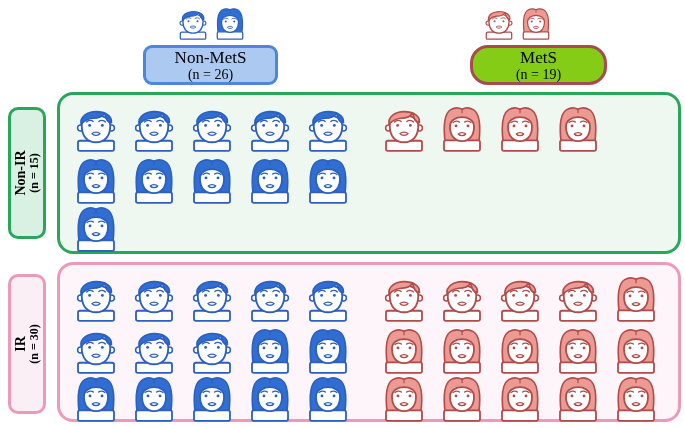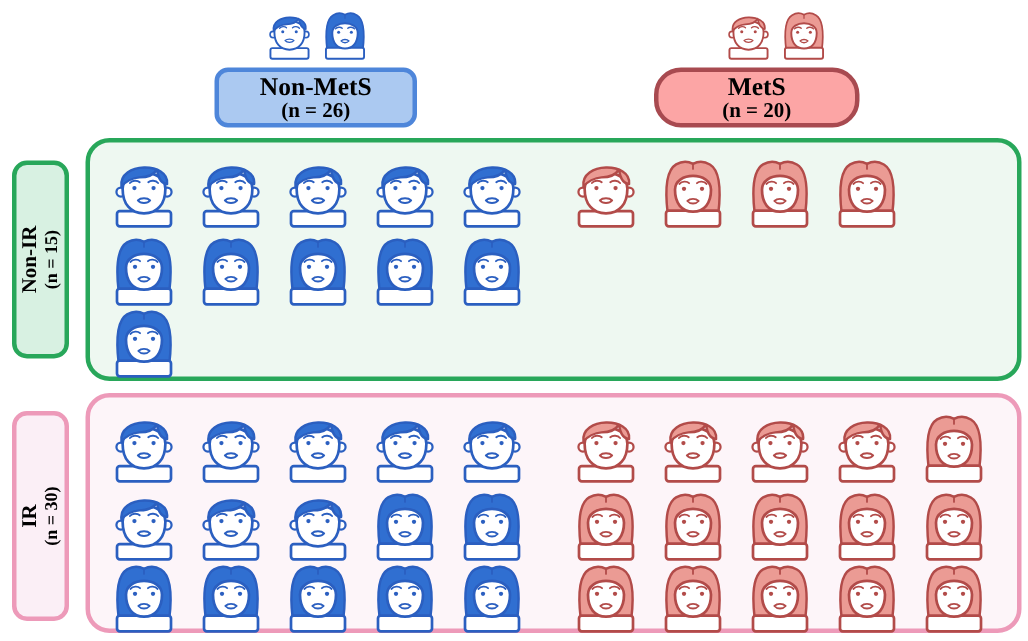--- a/index.html
+++ b/index.html
@@ -8,23 +8,23 @@
 
   
   .person{position:absolute;width:48px;height:51px;overflow:visible;}
   .blue{color:#2b5fc0;--hair:#306fd1;}
   .pink{color:#b24b49;--hair:#eb9b94;}
 
   
   .legend-icons{position:absolute;display:flex;gap:3px;}
   .legend-icons .person{position:static;width:34px;height:36px;}
   .tag{position:absolute;box-sizing:border-box;border:3px solid;border-radius:9px;
-       text-align:center;font-weight:bold;color:#000;padding-top:1px;}
+       text-align:center;font-weight:normal;color:#000;padding-top:1px;}
   .tag-blue{left:143px;top:45px;width:135px;height:40px;background:#abc9f1;border-color:#4e86da;}
-  .tag-pink{left:436px;top:45px;width:137px;height:40px;background:#fca5a5;border-color:#a84a50;border-radius:18px;}
+  .tag-pink{left:470px;top:45px;width:137px;height:40px;background:#84cc16;border-color:#a84a50;border-radius:18px;}
   .tag-title{font-size:17px;line-height:18px;}
   .tag-sub{font-size:14px;line-height:15px;}
 
   
   .panel{position:absolute;left:57px;width:624px;box-sizing:border-box;
          border:3px solid;border-radius:16px;}
   .panel-green{top:92px;height:162px;border-color:#28a75a;background:#eef8f1;}
   .panel-pink{top:262px;height:160px;border-color:#ed9ab9;background:#fdf5f9;}
 
   
@@ -86,21 +86,21 @@
   <div class="legend-icons" style="left:482px;top:4px;">
     <svg class="person pink" viewBox="0 0 64 68">
         <use href="#icon-male"></use>
       </svg>
     <svg class="person pink" viewBox="0 0 64 68">
         <use href="#icon-female"></use>
       </svg>
   </div>
   <div class="tag tag-pink">
     <div class="tag-title">MetS</div>
-    <div class="tag-sub">(n = 20)</div>
+    <div class="tag-sub">(n = 19)</div>
   </div>
 
   <div class="rowlabel rowlabel-green">
     <div class="rot">
       <div class="l1">Non-IR</div>
       <div class="l2">(n = 15)</div>
     </div>
   </div>
   <div class="rowlabel rowlabel-pink">
     <div class="rot">

